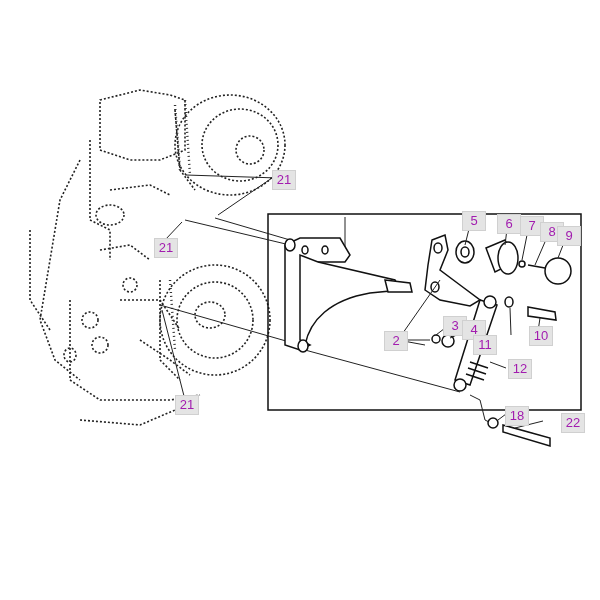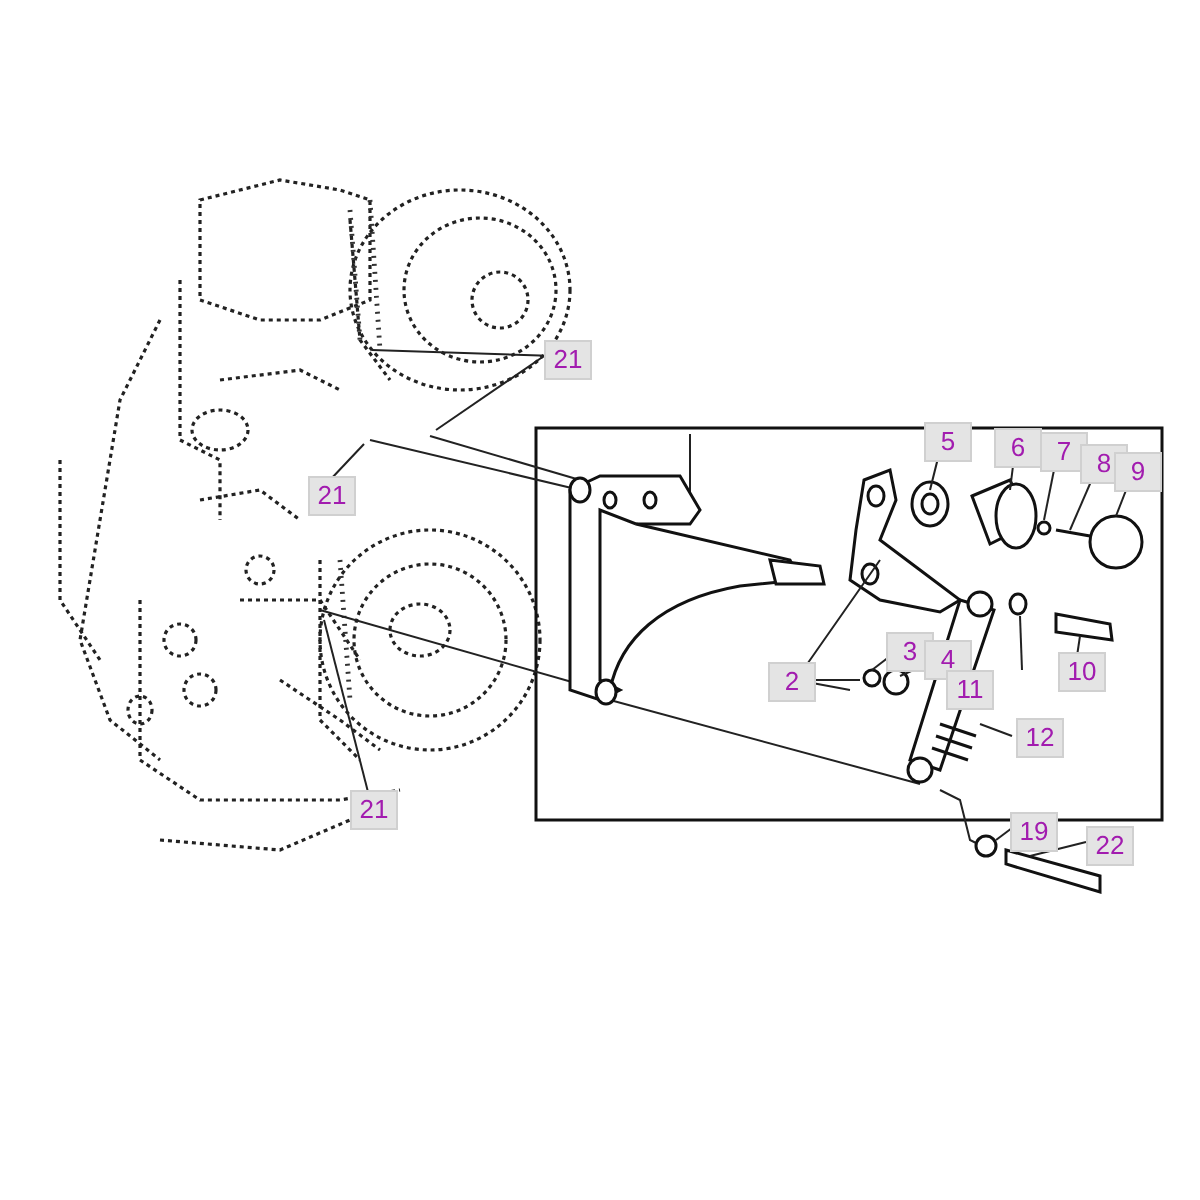--- a/index.html
+++ b/index.html
@@ -139,14 +139,14 @@
 <div class="callout" style="left:497px;top:214px;">6</div>
 <div class="callout" style="left:520px;top:216px;">7</div>
 <div class="callout" style="left:540px;top:222px;">8</div>
 <div class="callout" style="left:557px;top:226px;">9</div>
 <div class="callout" style="left:443px;top:316px;">3</div>
 <div class="callout" style="left:462px;top:320px;">4</div>
 <div class="callout" style="left:384px;top:331px;">2</div>
 <div class="callout" style="left:473px;top:335px;">11</div>
 <div class="callout" style="left:529px;top:326px;">10</div>
 <div class="callout" style="left:508px;top:359px;">12</div>
-<div class="callout" style="left:505px;top:406px;">19</div>
-<div class="callout" style="left:543px;top:413px;">22</div>
+<div class="callout" style="left:505px;top:406px;">18</div>
+<div class="callout" style="left:561px;top:413px;">22</div>
 
 </body></html>

